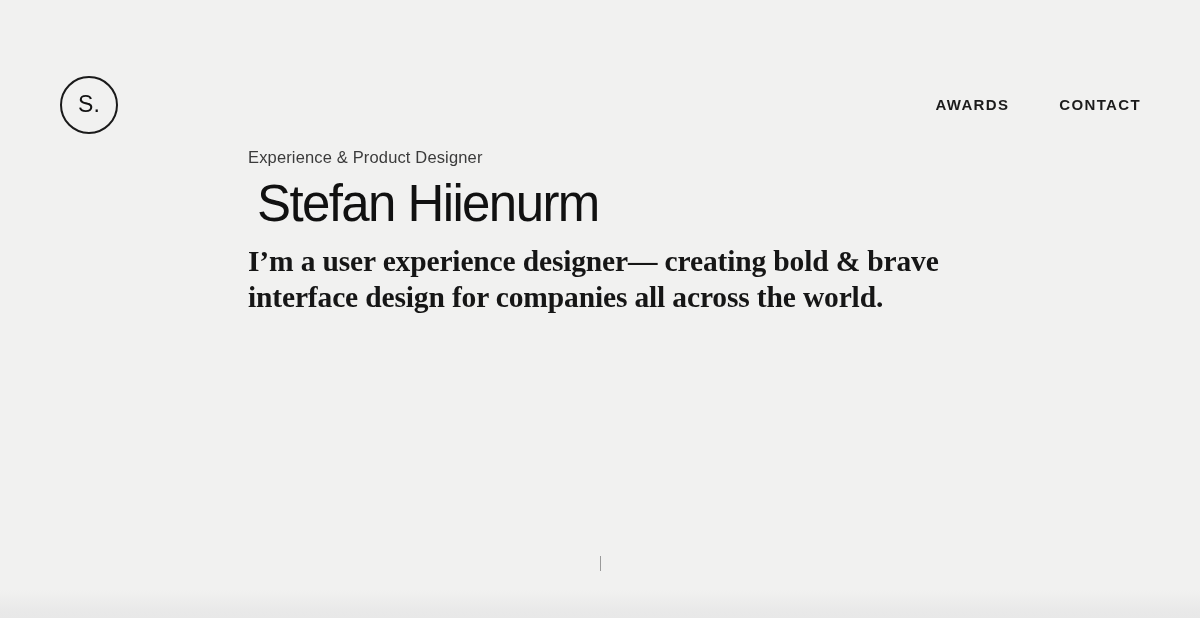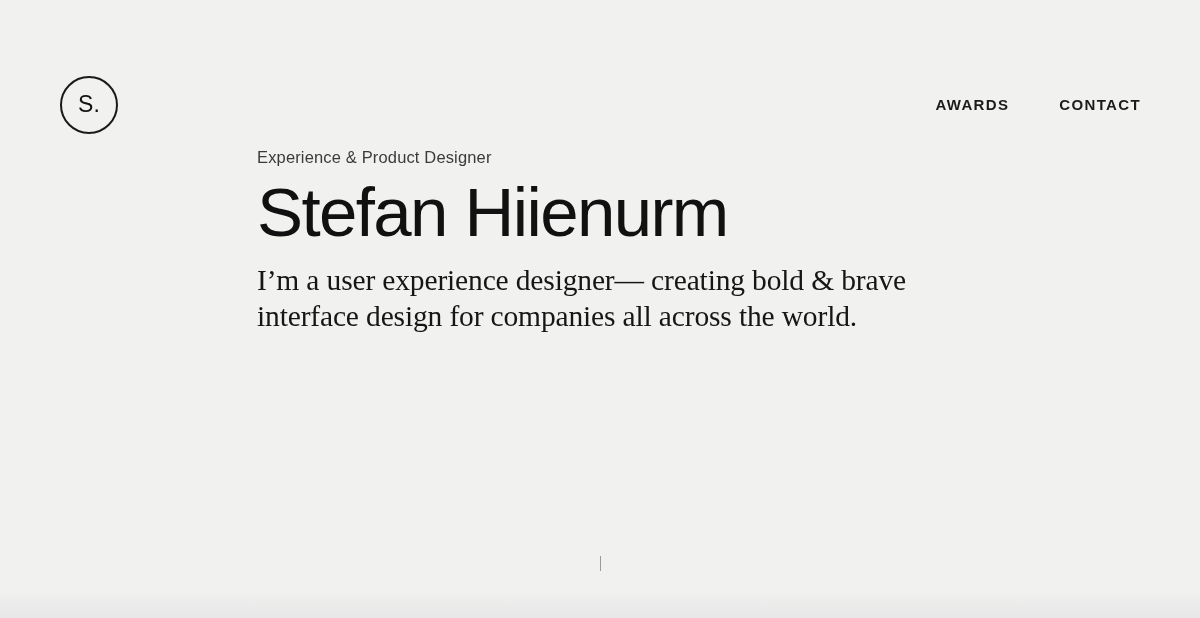--- a/index.html
+++ b/index.html
@@ -86,49 +86,50 @@
     color: #1b1b1b;
     text-transform: uppercase;
     text-decoration: none;
     cursor: pointer;
     white-space: nowrap;
   }
 
   
   .hero {
     position: absolute;
-    left: 257px;
+    left: 248px;
     top: 148px;
     right: 60px;
   }
 
   .hero-eyebrow {
     font-family: "Liberation Sans", sans-serif;
     font-size: 16.5px;
     font-weight: 300;
     color: #3b3b3b;
     letter-spacing: 0.15px;
     line-height: 1.2;
   }
 
   .hero-title {
     font-family: "Liberation Sans", sans-serif;
-    font-size: 69px;
+    font-size: 51px;
     font-weight: 500;
     color: #111111;
     letter-spacing: -1.6px;
     line-height: 1.04;
     margin-top: 9px;
     white-space: nowrap;
+    margin-left: 9px;
   }
 
   .hero-lede {
     font-family: "Liberation Serif", serif;
     font-size: 29.5px;
-    font-weight: 400;
+    font-weight: 700;
     color: #161616;
     line-height: 1.24;
     letter-spacing: -0.15px;
     margin-top: 13px;
     max-width: 700px;
   }
 
   
   .scroll-indicator {
     position: absolute;

